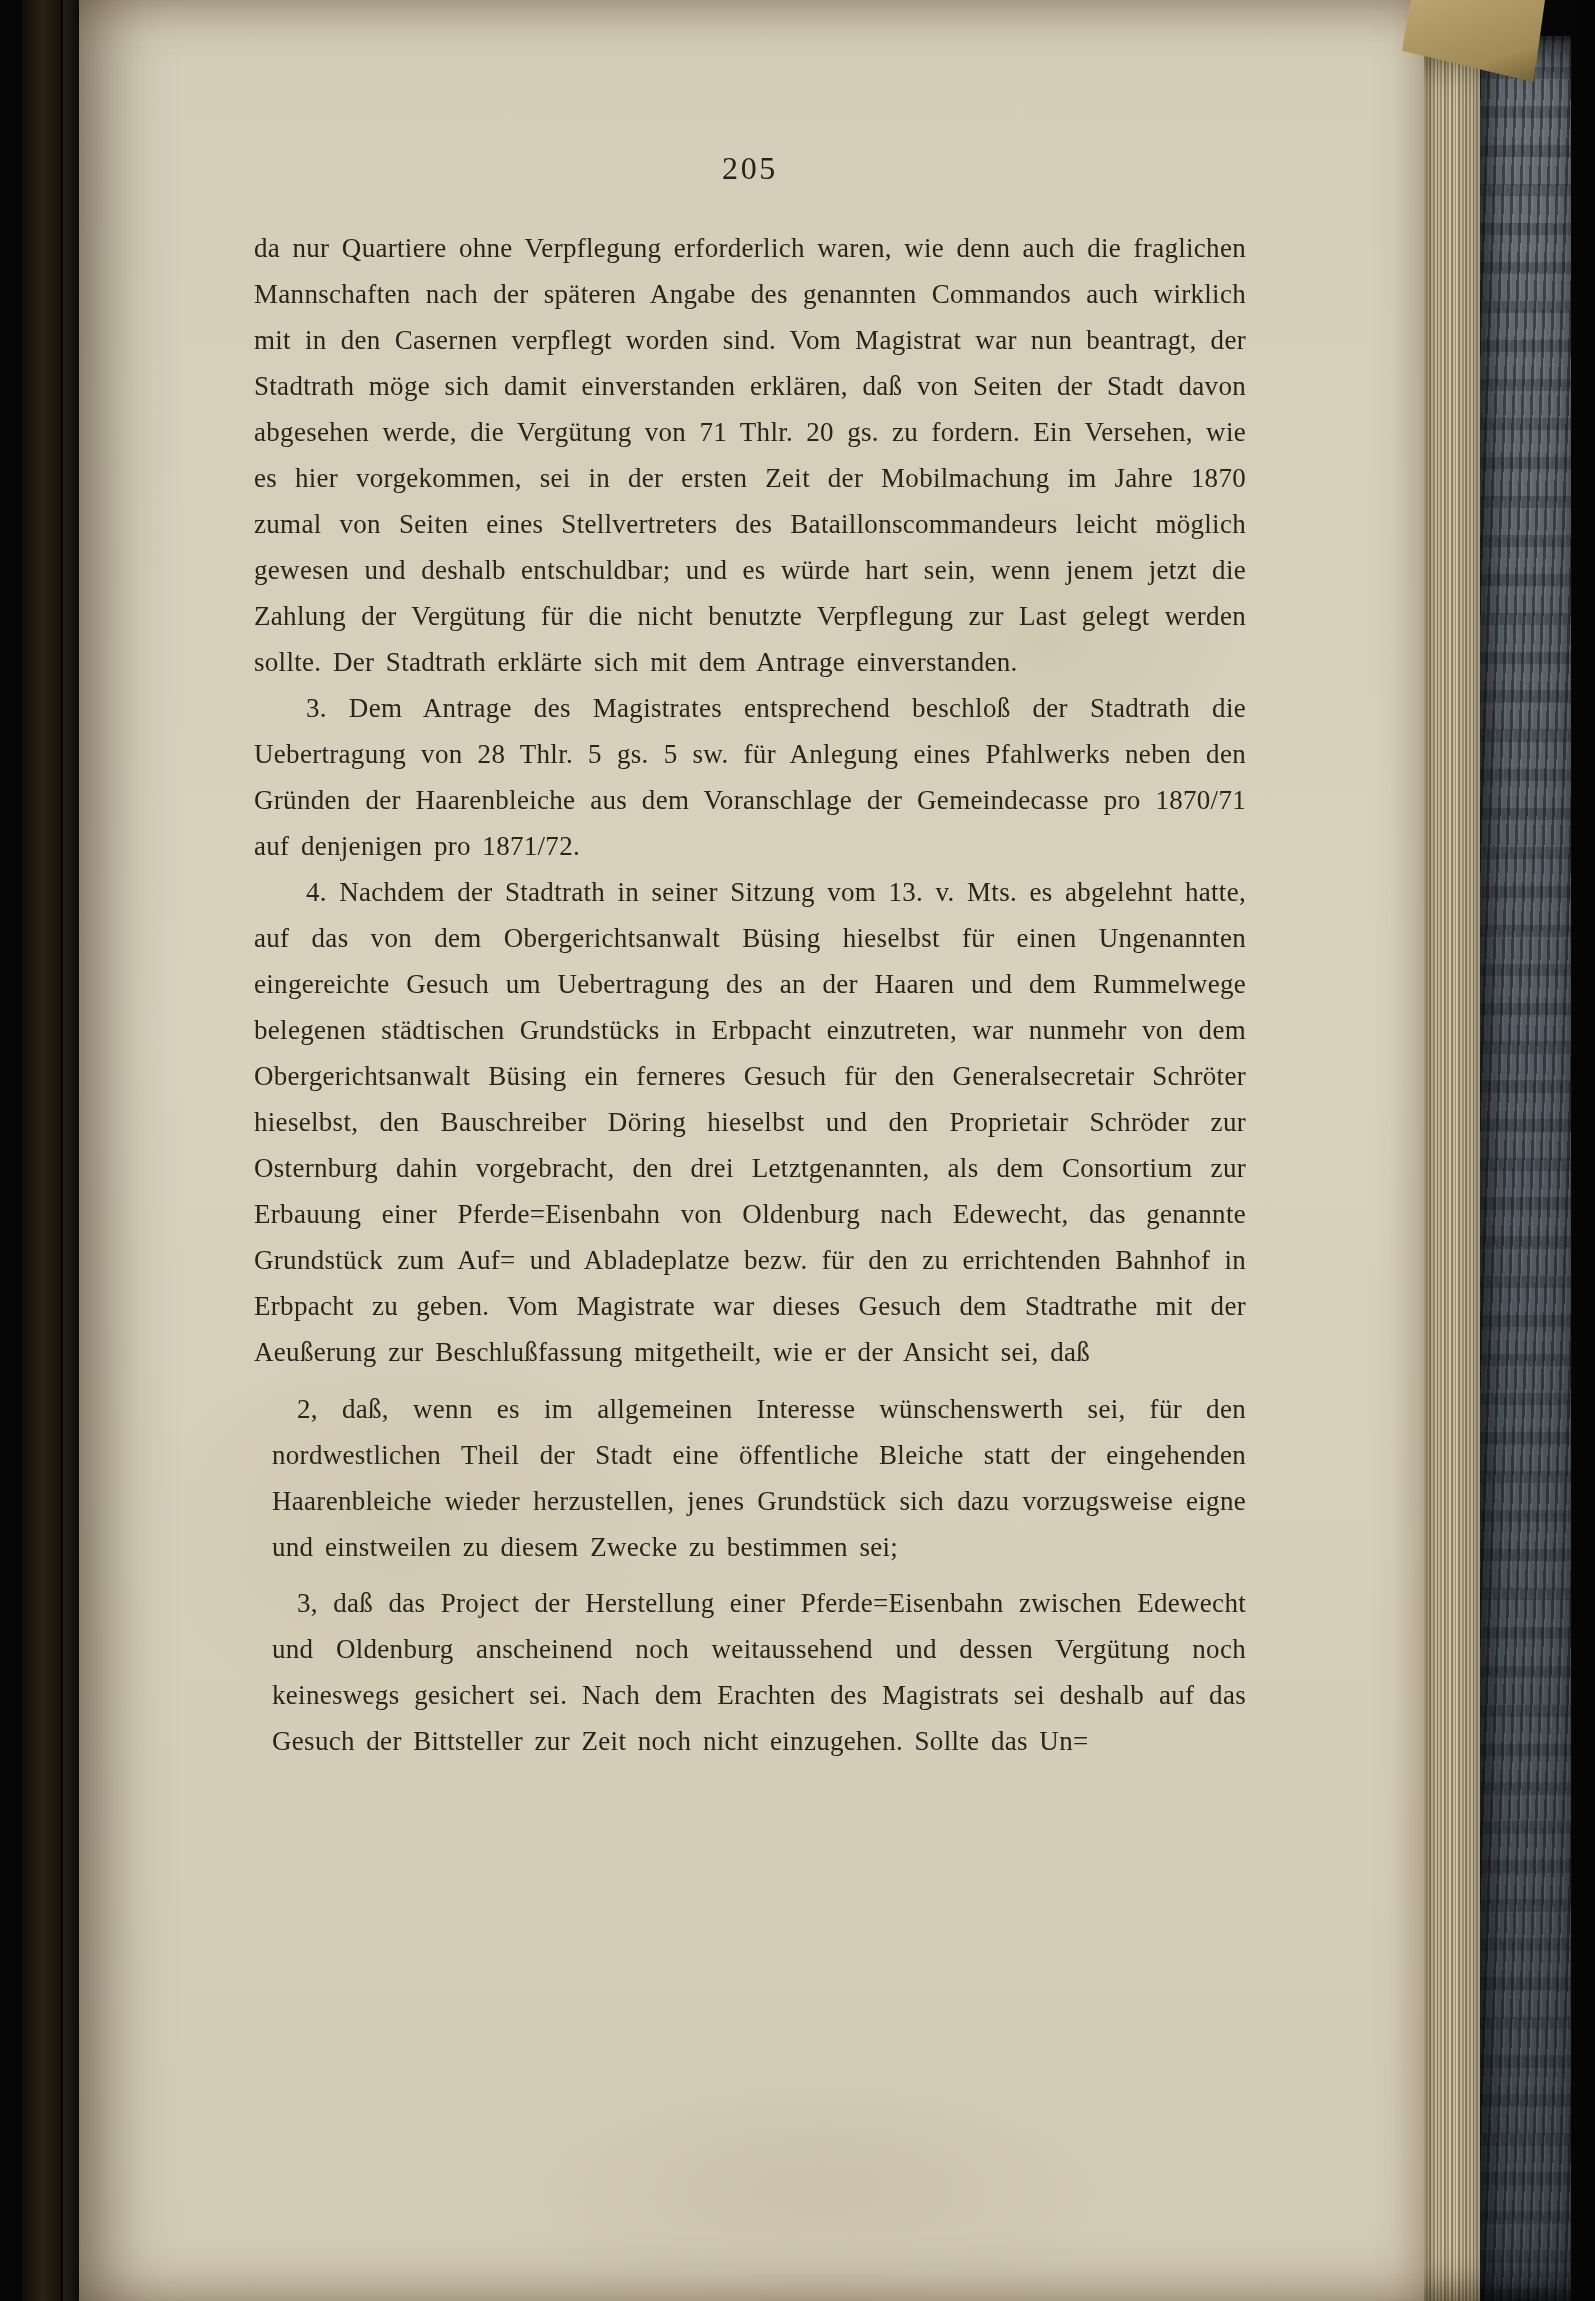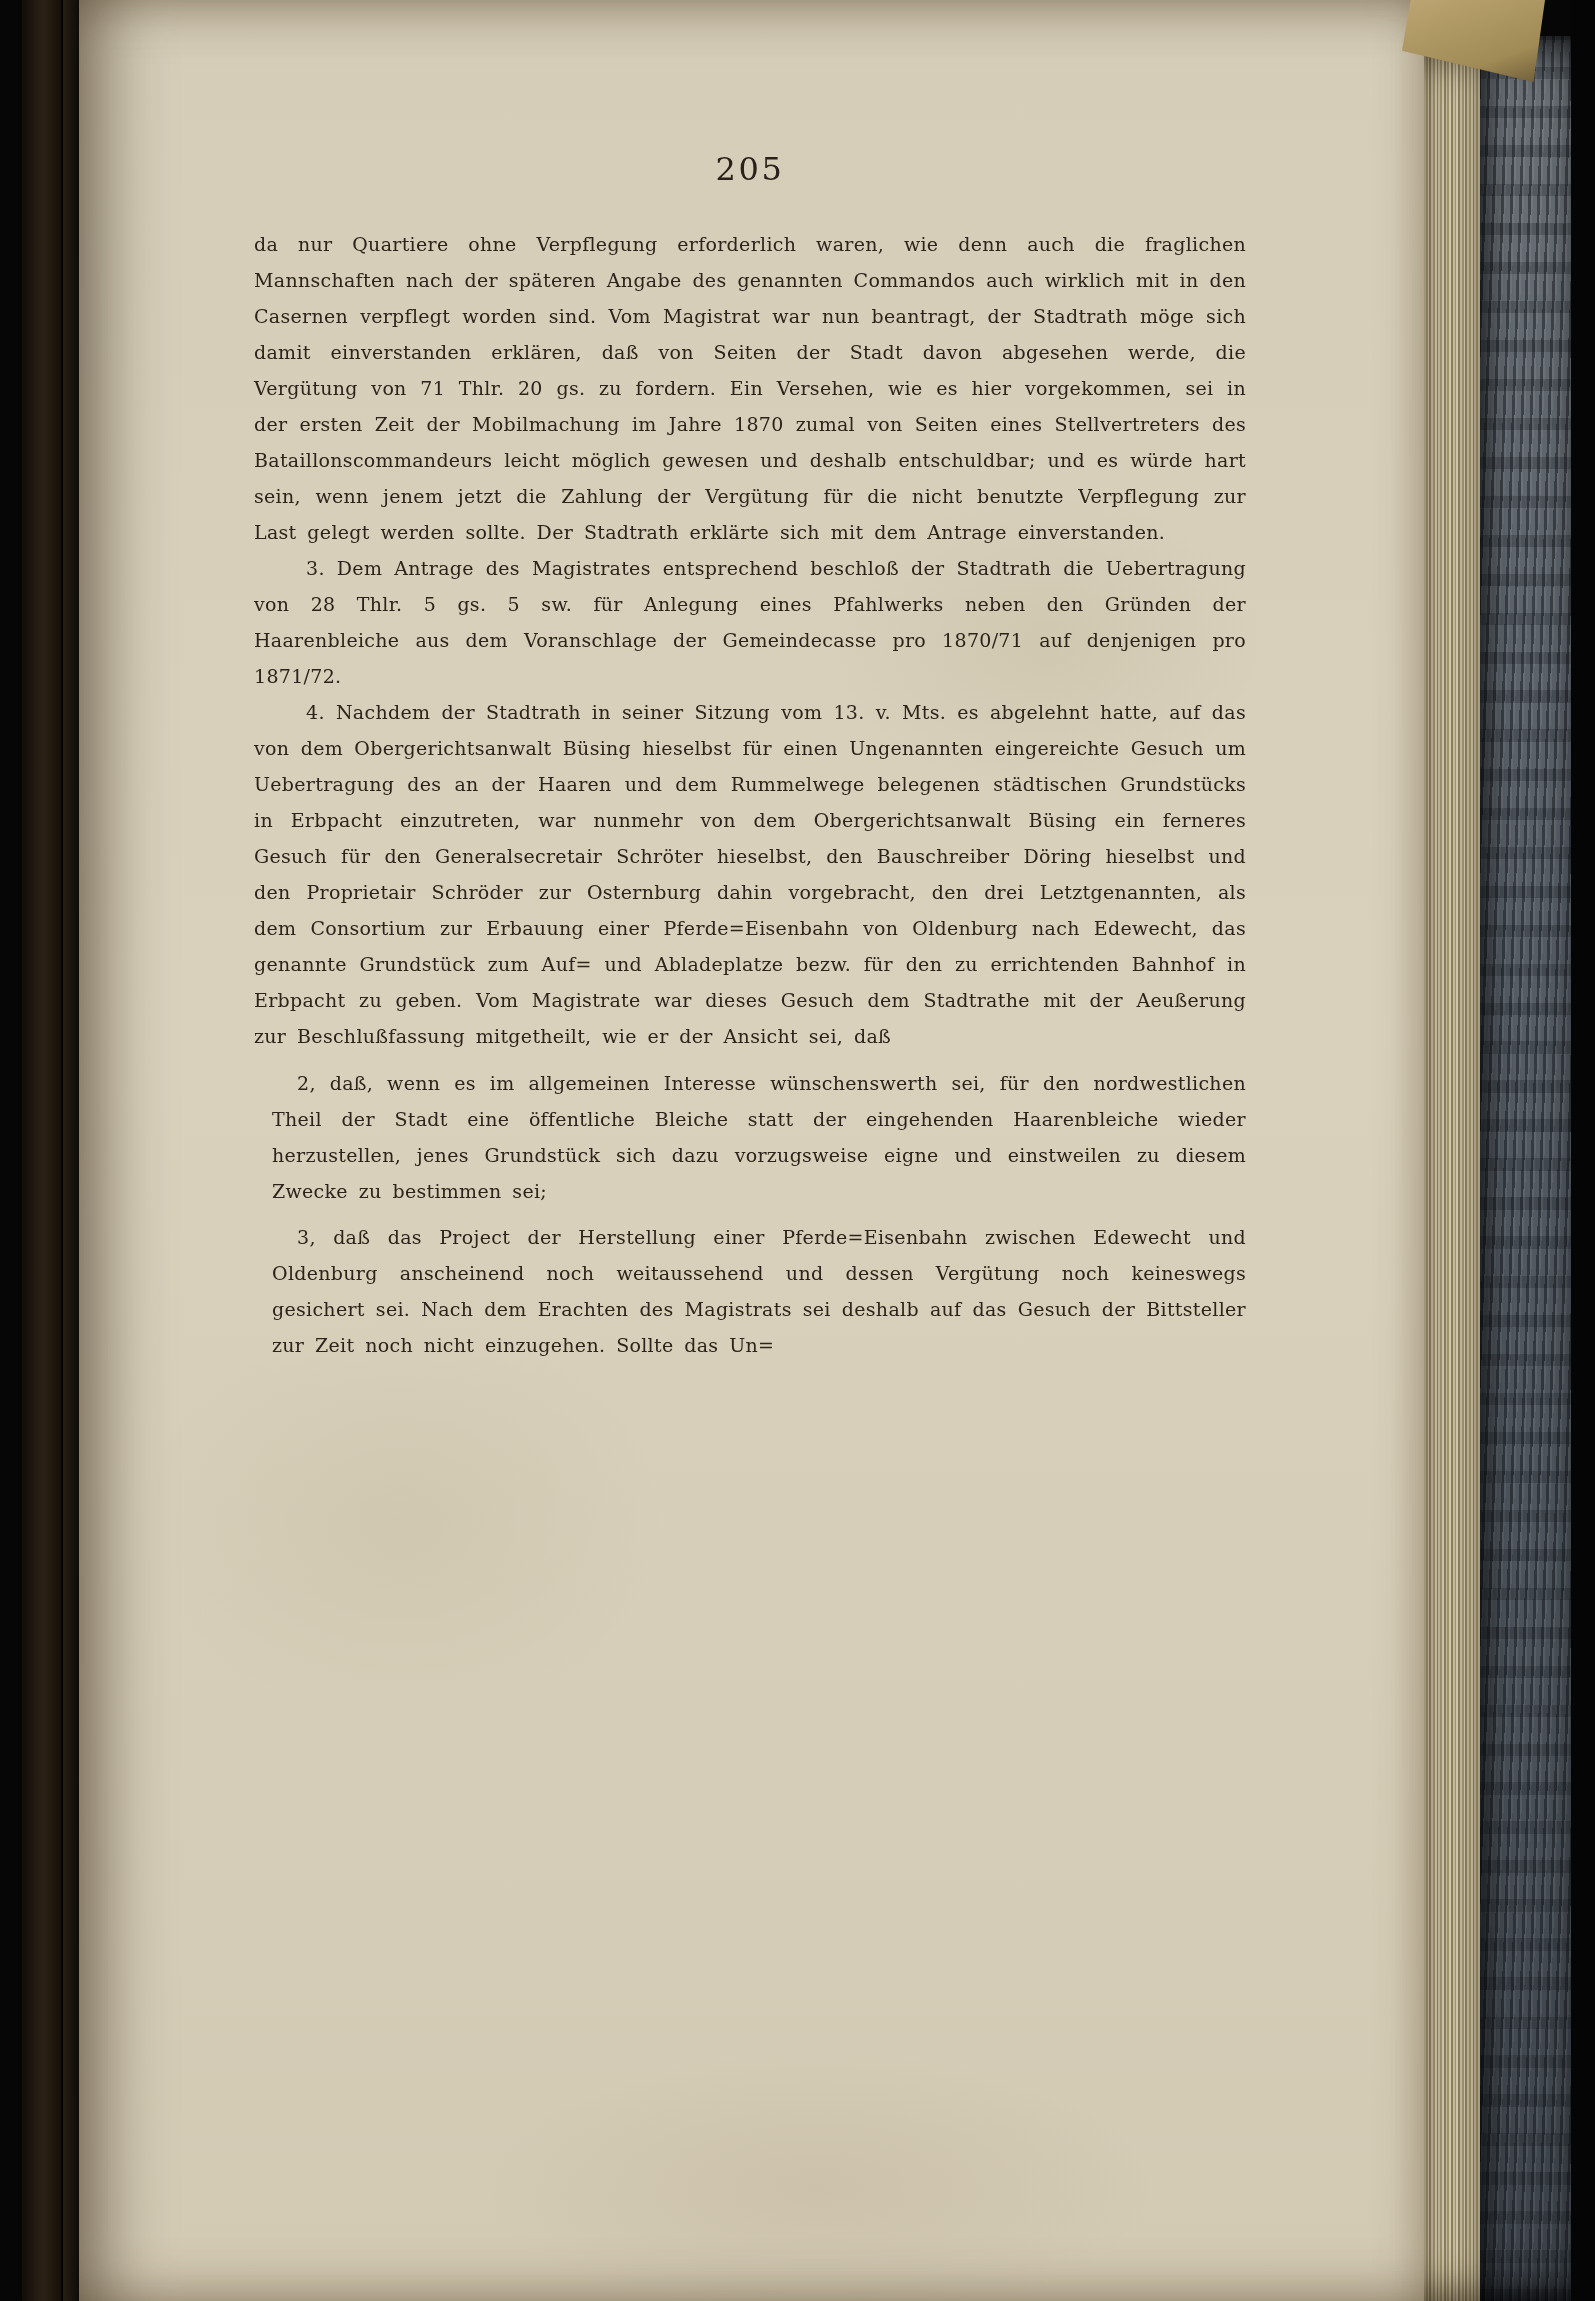--- a/index.html
+++ b/index.html
@@ -10,20 +10,21 @@
   body {
     width: 1596px;
     height: 2302px;
     position: relative;
     overflow: hidden;
     font-family: "DejaVu Serif", "Liberation Serif", serif;
   }
   .scene {
     position: absolute;
     inset: 0;
+    font-family: Liberation Serif, serif;
   }
   
   .spine-strip {
     position: absolute;
     left: 21.5px;
     top: 0;
     width: 39px;
     height: 100%;
     background: linear-gradient(90deg, #120d08, #2c2115 55%, #15100a);
   }
@@ -62,22 +63,22 @@
   }
   .page-number {
     text-align: center;
     font-size: 32px;
     letter-spacing: 2.7px;
     margin: 0 0 38px 0;
     color: #2a211a;
   }
   .para {
     margin: 0;
-    font-size: 19px;
-    line-height: 36px;
+    font-size: 27px;
+    line-height: 46px;
     text-align: justify;
     word-spacing: 4.5px;
     letter-spacing: 0.3px;
   }
   .para.indent {
     text-indent: 52px;
   }
   .para.sub {
     margin: 10.7px 0 0 18px;
     text-indent: 25px;

